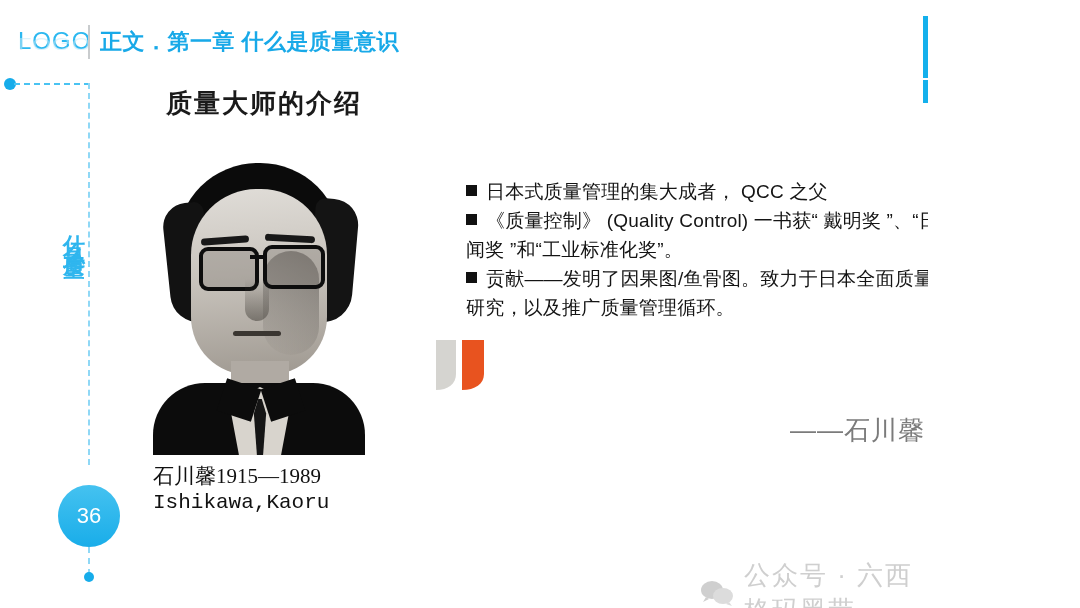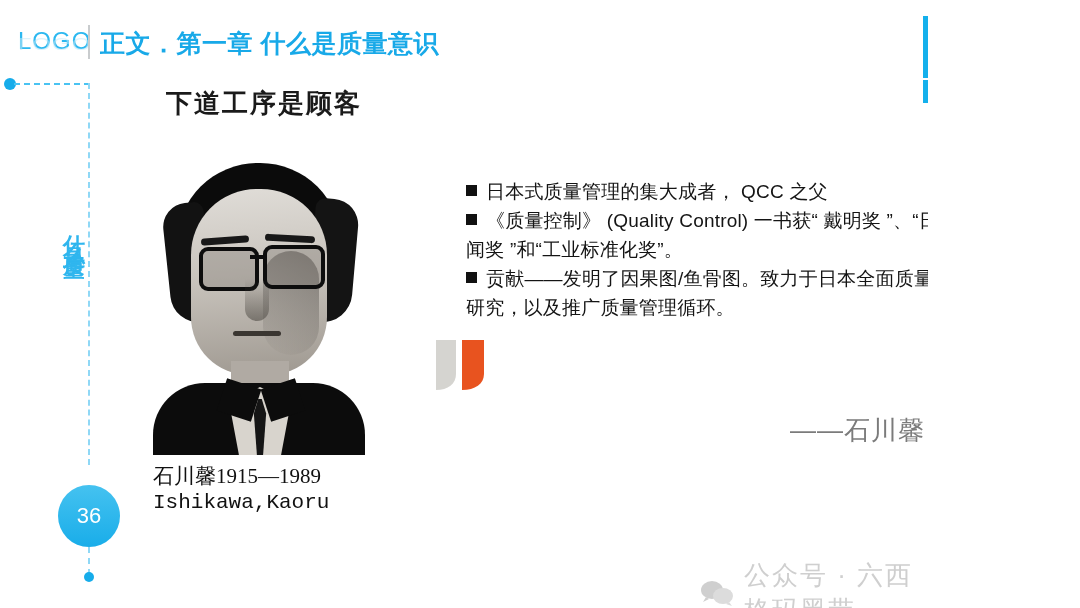--- a/index.html
+++ b/index.html
@@ -26,21 +26,21 @@
     transform:scaleY(-0.65);
     transform-origin:top left;
     opacity:.55;
     pointer-events:none;
   }
   .hdr-divider{
     position:absolute;left:88px;top:25px;width:2px;height:34px;background:#c9ccce;
   }
   .hdr-title{
     position:absolute;left:100px;top:27px;
-    font-size:25px;font-weight:bold;color:#18A9E8;
+    font-size:22px;font-weight:bold;color:#18A9E8;
     letter-spacing:.5px;white-space:nowrap;
   }
 
   
   .badge{position:absolute;left:923px;top:16px;width:140px;height:62px;background:#14B0EC;}
   .badge-char1{
     position:absolute;left:0;top:0;width:70px;height:62px;
     display:flex;align-items:center;justify-content:center;
     color:#ffffff;font-size:36px;font-weight:400;
   }
@@ -223,21 +223,21 @@
   <div class="badge-sub">意识概述</div>
 
   <div class="rail-dot-top"></div>
   <div class="rail-h"></div>
   <div class="rail-v"></div>
   <div class="side-vert">什么是质量</div>
   <div class="page-circle">36</div>
   <div class="rail-v2"></div>
   <div class="rail-dot-bottom"></div>
 
-  <div class="content-title">下道工序是顾客</div>
+  <div class="content-title">质量大师的介绍</div>
 
   <div class="photo">
     <div class="ph ph-hair"></div>
     <div class="ph ph-hair2"></div>
     <div class="ph ph-hair3"></div>
     <div class="ph ph-face"></div>
     <div class="ph ph-cheek-shadow"></div>
     <div class="ph ph-browL"></div>
     <div class="ph ph-browR"></div>
     <div class="ph ph-lensL"></div>

